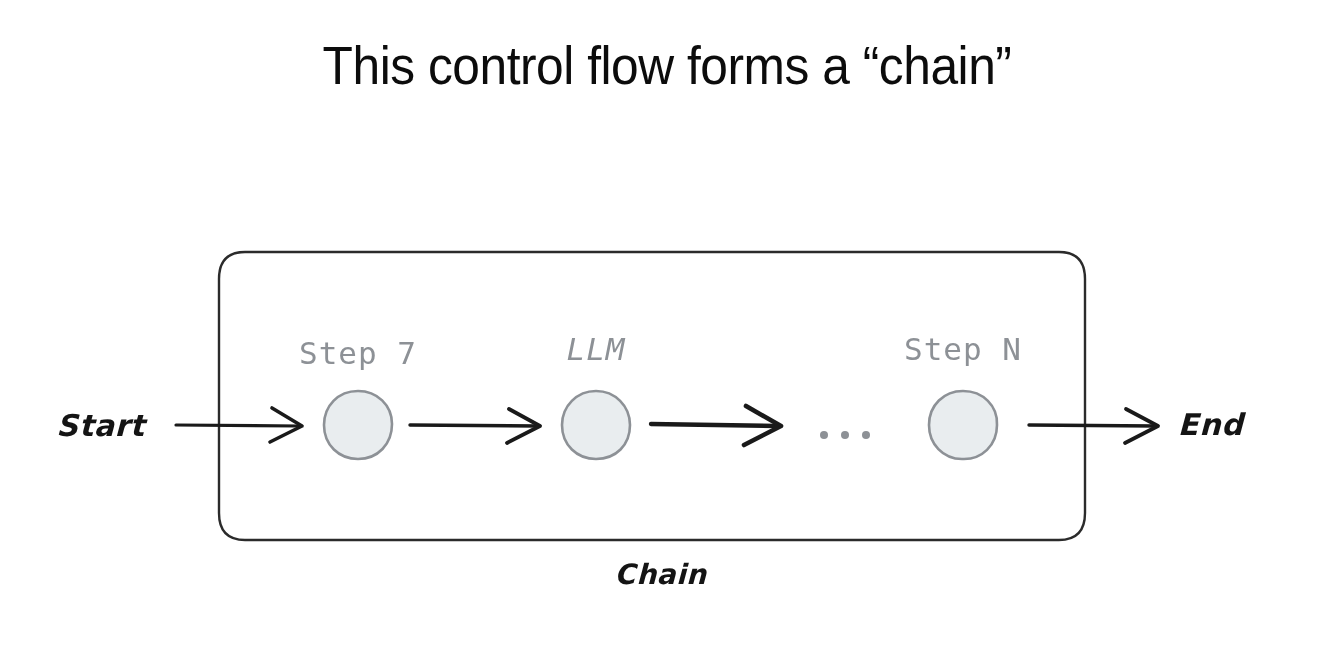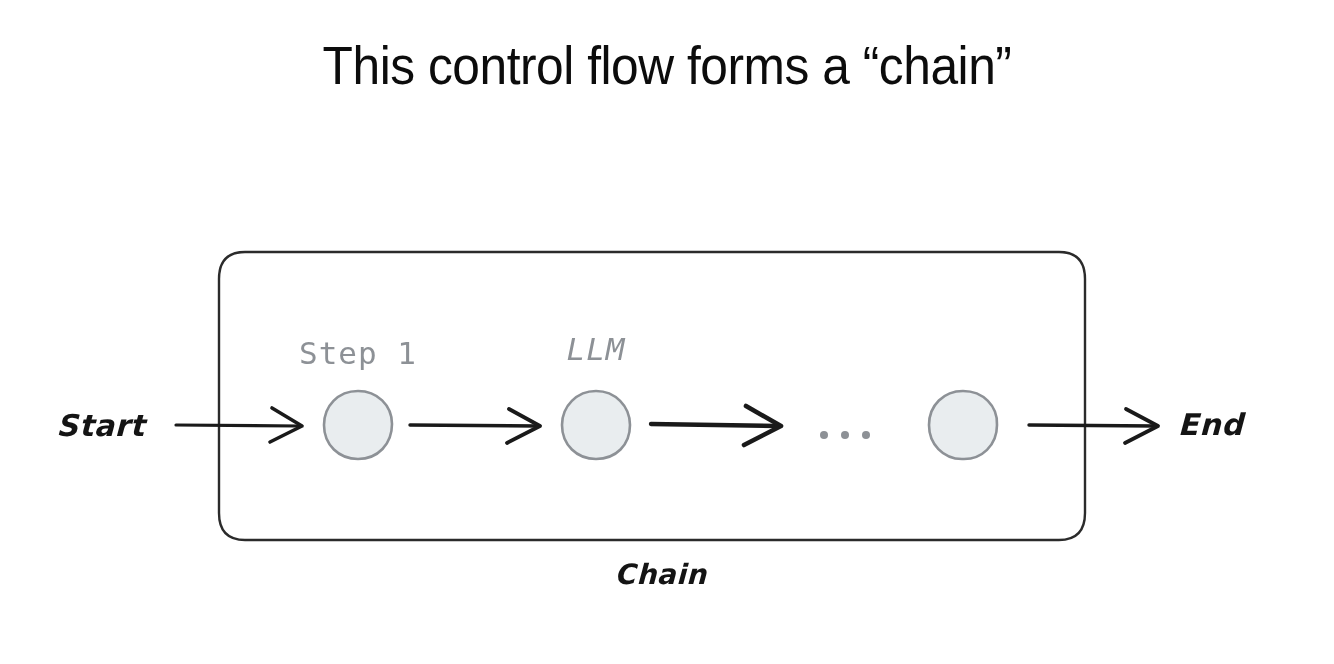--- a/index.html
+++ b/index.html
@@ -135,24 +135,25 @@
              C 577,459 562,445 562,425
              C 562,406 577,391 596,391 Z" fill="#e9edef" stroke="#8d9196" stroke-width="2.6"></path>
 
     <path d="M 963,391
              C 983,391 998,406 997,425
              C 997,445 982,460 962,459
              C 943,459 929,444 929,425
              C 929,405 944,391 963,391 Z" fill="#e9edef" stroke="#8d9196" stroke-width="2.6"></path>
   </svg>
 
-  <div class="node-label" style="left:358px; top:335px;">Step 1</div>
+  <div class="node-label" style="left:358px; top:335px;">Step 7</div>
 
   <div class="node-label" style="left:596px; top:331px;font-style:italic;">LLM</div>
 
+  <div class="node-label" style="left:963px; top:331px;">Step N</div>
 
   <div id="ellipsis" style="left:845px; top:435px;">
     <span></span>
     <span></span>
     <span></span>
   </div>
 
   <div class="hand-text" style="left:103px; top:425px;">Start</div>
 
   <div class="hand-text" style="left:1213px; top:424px;">End</div>

